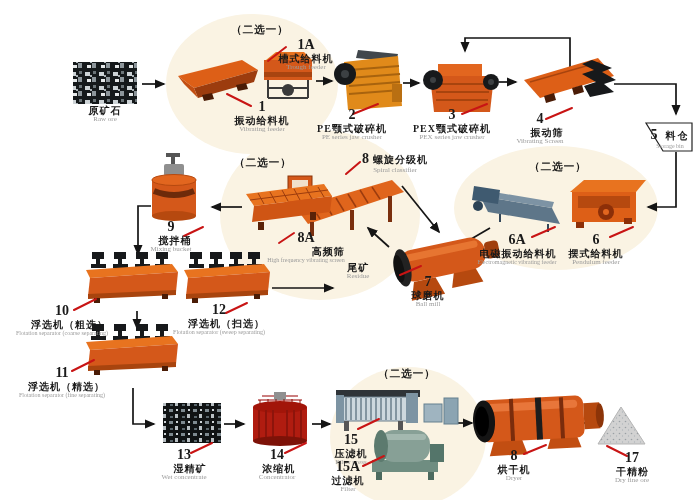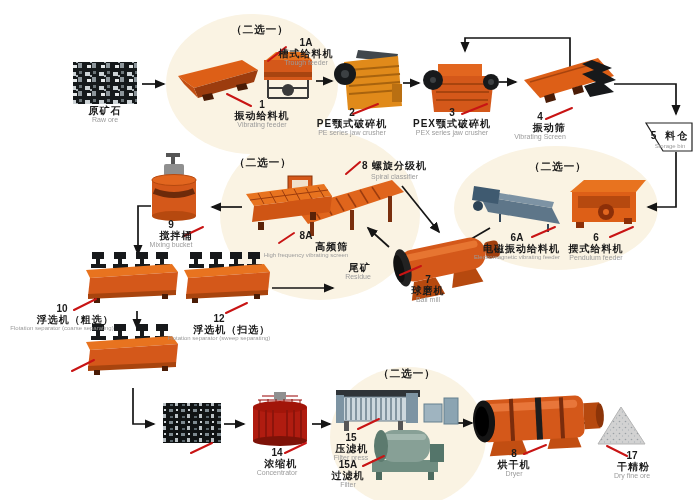--- a/index.html
+++ b/index.html
@@ -1,21 +1,21 @@
 <!DOCTYPE html>
 <html><head>
 <meta charset="utf-8">
 <style>
   html,body{margin:0;padding:0;background:#fff;}
   .stage{position:relative;width:698px;height:500px;background:#ffffff;overflow:hidden;
-         font-family:Liberation Sans, sans-serif;}
+         font-family:Liberation Serif, serif;}
   .art{position:absolute;left:0;top:0;}
   .lbl{position:absolute;text-align:center;line-height:1.12;transform:translateX(-50%);white-space:nowrap;}
   .lbl.la{transform:none;text-align:left;}
-  .num{display:block;font-weight:bold;font-size:10px;color:#1a1a1a;}
+  .num{display:block;font-weight:bold;font-size:14px;color:#1a1a1a;}
   .zh{display:block;font-weight:bold;font-size:10px;color:#1a1a1a;letter-spacing:1px;text-align:right;}
   .en{display:block;font-size:7px;color:#9b9b9b;letter-spacing:0;}
   .en.sm{font-size:6px;}
   .inline .num,.inline .zh{display:inline;}
   .alt{position:absolute;transform:translateX(-50%);font-weight:bold;font-size:10.5px;color:#161616;white-space:nowrap;letter-spacing:1px;}
 </style>
 </head>
 <body>
 
 <div class="stage">
@@ -384,21 +384,21 @@
   <span class="zh">摆式给料机</span>
   <span class="en">Pendulum feeder</span>
 </div>
 
 <div class="lbl" style="left:428px;top:274px">
   <span class="num">7</span>
   <span class="zh">球磨机</span>
   <span class="en">Ball mill</span>
 </div>
 
-<div class="lbl la" style="left:362px;top:155px;text-align:center">
+<div class="lbl la" style="left:362px;top:149px;text-align:center">
   <span class="inline"><span class="num" style="display:inline">8</span>
   <span class="zh" style="display:inline">螺旋分级机</span></span>
   <span class="en">Spiral classifier</span>
 </div>
 
 <div class="lbl" style="left:306px;top:230px">
   <span class="num">8A</span>
   <span class="zh">高频筛</span>
   <span class="en sm">High frequency vibrating screen</span>
 </div>
@@ -408,32 +408,42 @@
   <span class="zh">搅拌桶</span>
   <span class="en">Mixing bucket</span>
 </div>
 
 <div class="lbl" style="left:62px;top:303px">
   <span class="num">10</span>
   <span class="zh">浮选机（粗选）</span>
   <span class="en sm">Flotation separator (coarse separating)</span>
 </div>
 
-<div class="lbl" style="left:219px;top:313px">
+<div class="lbl" style="left:219px;top:302px">
   <span class="num">12</span>
   <span class="zh">浮选机（扫选）</span>
   <span class="en sm">Flotation separator (sweep separating)</span>
 </div>
 
 <div class="lbl" style="left:358px;top:262px">
   <span class="zh">尾矿</span>
   <span class="en">Residue</span>
 </div>
 
-
+<div class="lbl" style="left:62px;top:365px">
+  <span class="num">11</span>
+  <span class="zh">浮选机（精选）</span>
+  <span class="en sm">Flotation separator (fine separating)</span>
+</div>
+
+<div class="lbl" style="left:184px;top:447px">
+  <span class="num">13</span>
+  <span class="zh">湿精矿</span>
+  <span class="en">Wet concentrate</span>
+</div>
 
 <div class="lbl" style="left:277px;top:447px">
   <span class="num">14</span>
   <span class="zh">浓缩机</span>
   <span class="en">Concentrator</span>
 </div>
 
 <div class="lbl" style="left:351px;top:432px">
   <span class="num">15</span>
   <span class="zh">压滤机</span>

